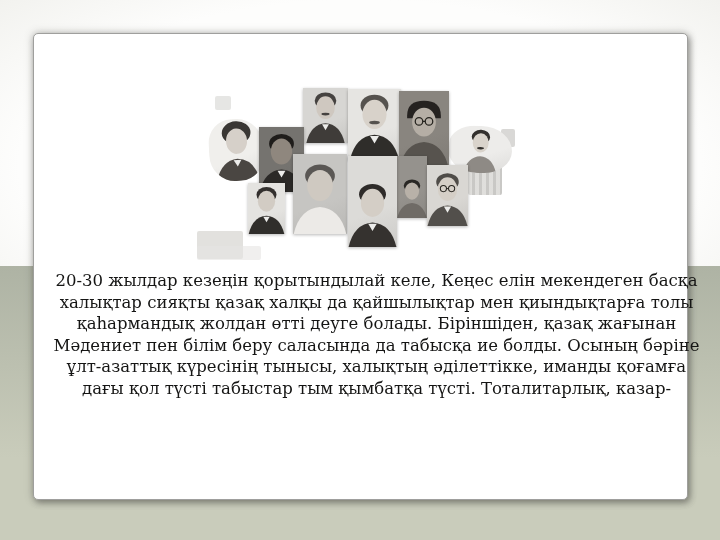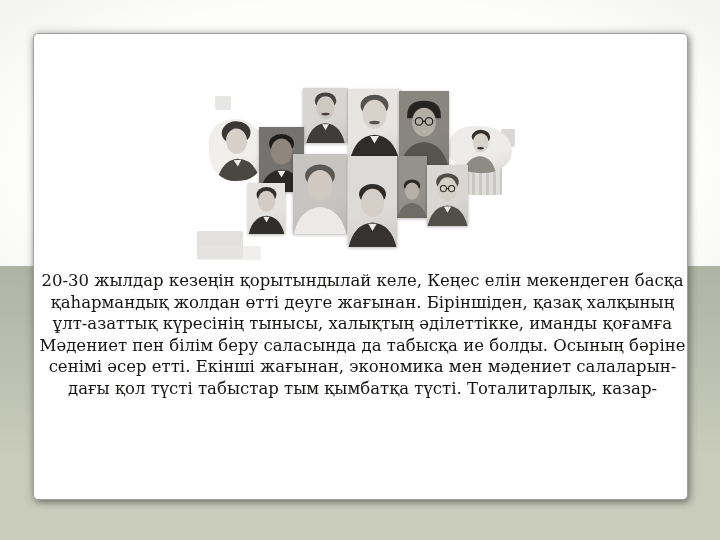--- a/index.html
+++ b/index.html
@@ -29,21 +29,21 @@
   .tile{
     position:absolute;overflow:hidden;
     box-shadow:0 1px 3px rgba(0,0,0,.28);
   }
   .tile svg{display:block;width:100%;height:100%;}
   .frag{position:absolute;border-radius:2px;}
   .frag.striped{
     background:repeating-linear-gradient(90deg,#dcdbd8 0 4px,#c3c2bf 4px 7px);
   }
   .bodytext{
-    position:absolute;left:2px;top:236px;width:653px;
+    position:absolute;left:16px;top:236px;width:653px;
     text-align:center;color:var(--text-color);
     font-size:16.5px;line-height:21.5px;
   }
   .bodytext .line{white-space:nowrap;}
 </style>
 </head>
 <body>
 
 <div class="bg-upper"></div>
 <div class="bg-lower"></div>
@@ -148,19 +148,19 @@
             <circle cx="24" cy="19.5" r="3"></circle>
             <line x1="19" y1="19.5" x2="21" y2="19.5"></line>
           </g>
           <path d="M0.5,56 Q5,37 20,36 Q35,37 39.5,56 Z" fill="#524f4b"></path>
           <path d="M16.5,37 L20,43 L23.5,37 Z" fill="#ececea"></path>
         </svg>
       </div>
     </div>
   <div class="bodytext">
       <div class="line">20-30 жылдар кезеңін қорытындылай келе, Кеңес елін мекендеген басқа</div>
-      <div class="line">қаһармандық жолдан өтті деуге жағынан. Біріншіден, қазақ халқының</div>
+      <div class="line">халықтар сияқты қазақ халқы да қайшылықтар мен қиындықтарға толы</div>
+      <div class="line">қаһармандық жолдан өтті деуге болады. Біріншіден, қазақ жағынан</div>
+      <div class="line">Мәдениет пен білім беру саласында да табысқа ие болды. Осының бәріне</div>
       <div class="line">ұлт-азаттық күресінің тынысы, халықтың әділеттікке, иманды қоғамға</div>
-      <div class="line">Мәдениет пен білім беру саласында да табысқа ие болды. Осының бәріне</div>
-      <div class="line">сенімі әсер етті. Екінші жағынан, экономика мен мәдениет салаларын-</div>
       <div class="line">дағы қол түсті табыстар тым қымбатқа түсті. Тоталитарлық, казар-</div>
     </div>
 </div>
 
 </body></html>

